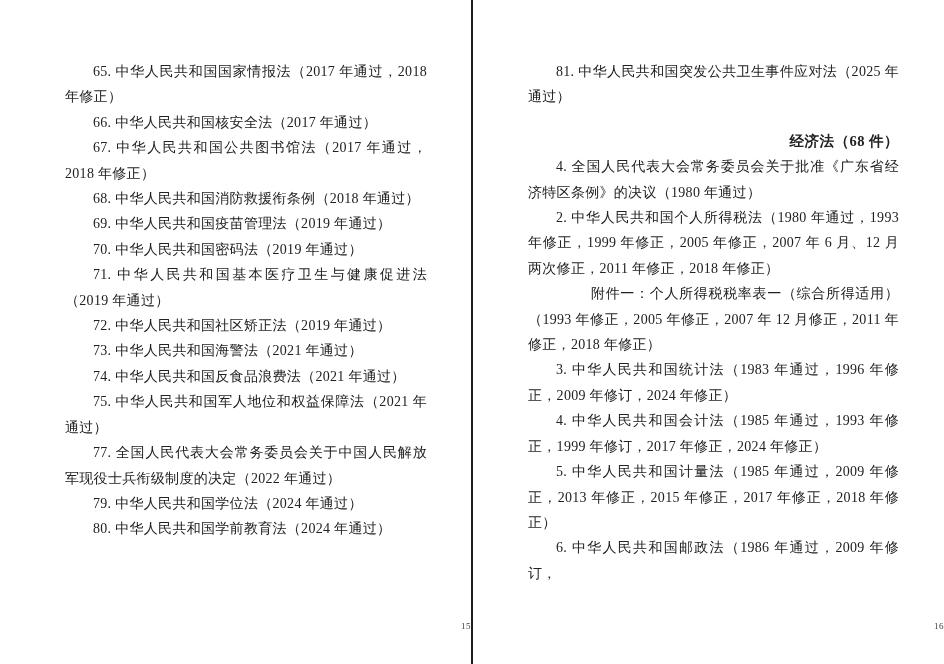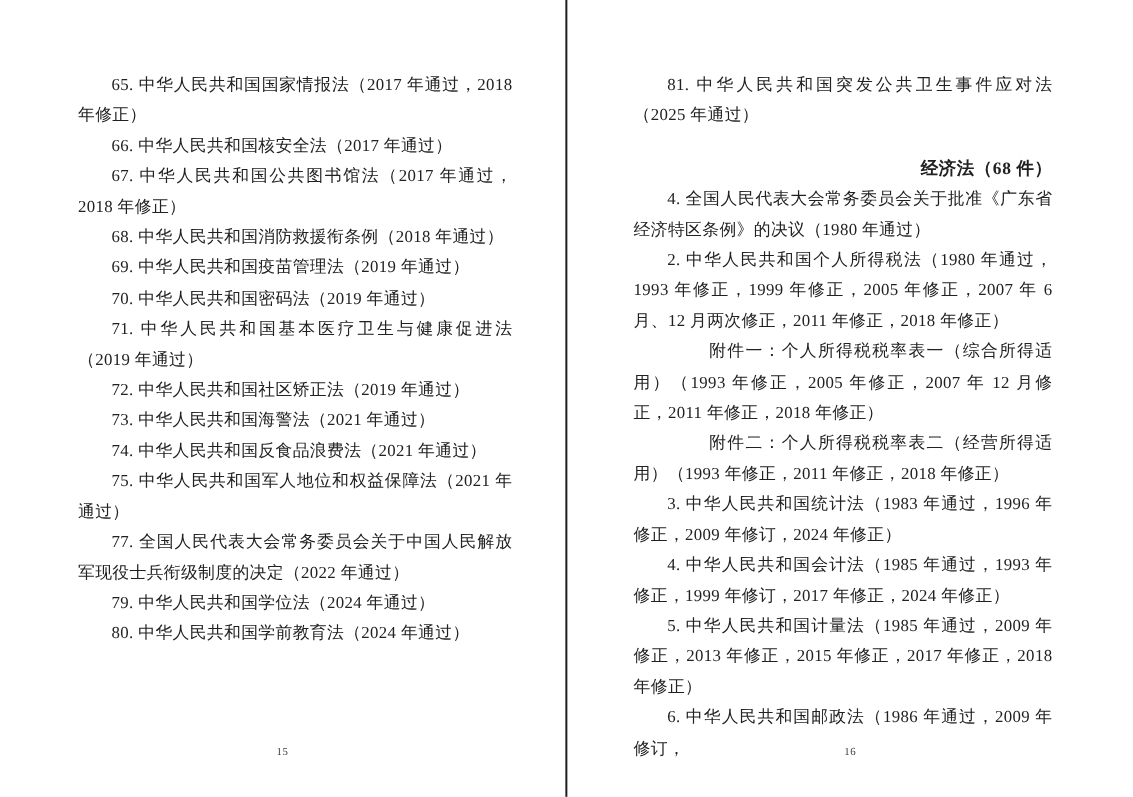--- a/index.html
+++ b/index.html
@@ -32,21 +32,21 @@
   .page-divider {
     width: 2px;
     height: 664px;
     background: #1f1f1f;
     flex: 0 0 auto;
   }
   .page-body {
     box-sizing: border-box;
   }
   .page-left  .page-body { padding: 59px 44px 0 65px; }
-  .page-right .page-body { padding: 59px 67px 0 55px; }
+  .page-right .page-body { padding: 59px 45px 0 55px; }
   .para {
     margin: 0;
     font-size: 14px;
     line-height: 25.4px;
     text-align: justify;
     text-indent: 2em;
     letter-spacing: 0.3px;
   }
   .para.attachment {
     text-indent: 4.5em;
@@ -57,21 +57,21 @@
     line-height: 25.4px;
     font-weight: bold;
     text-align: right;
     letter-spacing: 0.5px;
   }
   .page-number {
     position: absolute;
     bottom: 33px;
     left: 0;
     width: 100%;
-    text-align: center;
+    text-align: right;
     font-size: 9px;
     color: #3c3c3c;
     letter-spacing: 0.5px;
   }
 </style>
 </head>
 <body>
 
 <div class="spread">
 
@@ -97,21 +97,20 @@
 
   <div class="page-divider"></div>
 
   <div class="page page-right">
     <div class="page-body">
       <p class="para">81. 中华人民共和国突发公共卫生事件应对法（2025 年通过）</p>
       <h2 class="section-heading">经济法（68 件）</h2>
       <p class="para">4. 全国人民代表大会常务委员会关于批准《广东省经济特区条例》的决议（1980 年通过）</p>
       <p class="para">2. 中华人民共和国个人所得税法（1980 年通过，1993 年修正，1999 年修正，2005 年修正，2007 年 6 月、12 月两次修正，2011 年修正，2018 年修正）</p>
       <p class="para attachment">附件一：个人所得税税率表一（综合所得适用）（1993 年修正，2005 年修正，2007 年 12 月修正，2011 年修正，2018 年修正）</p>
-      <p class="para attachment">附件二：个人所得税税率表二（经营所得适用）（1993 年修正，2011 年修正，2018 年修正）</p>
       <p class="para">3. 中华人民共和国统计法（1983 年通过，1996 年修正，2009 年修订，2024 年修正）</p>
       <p class="para">4. 中华人民共和国会计法（1985 年通过，1993 年修正，1999 年修订，2017 年修正，2024 年修正）</p>
       <p class="para">5. 中华人民共和国计量法（1985 年通过，2009 年修正，2013 年修正，2015 年修正，2017 年修正，2018 年修正）</p>
       <p class="para">6. 中华人民共和国邮政法（1986 年通过，2009 年修订，</p>
     </div>
     <div class="page-number">16</div>
   </div>
 
 </div>
 

